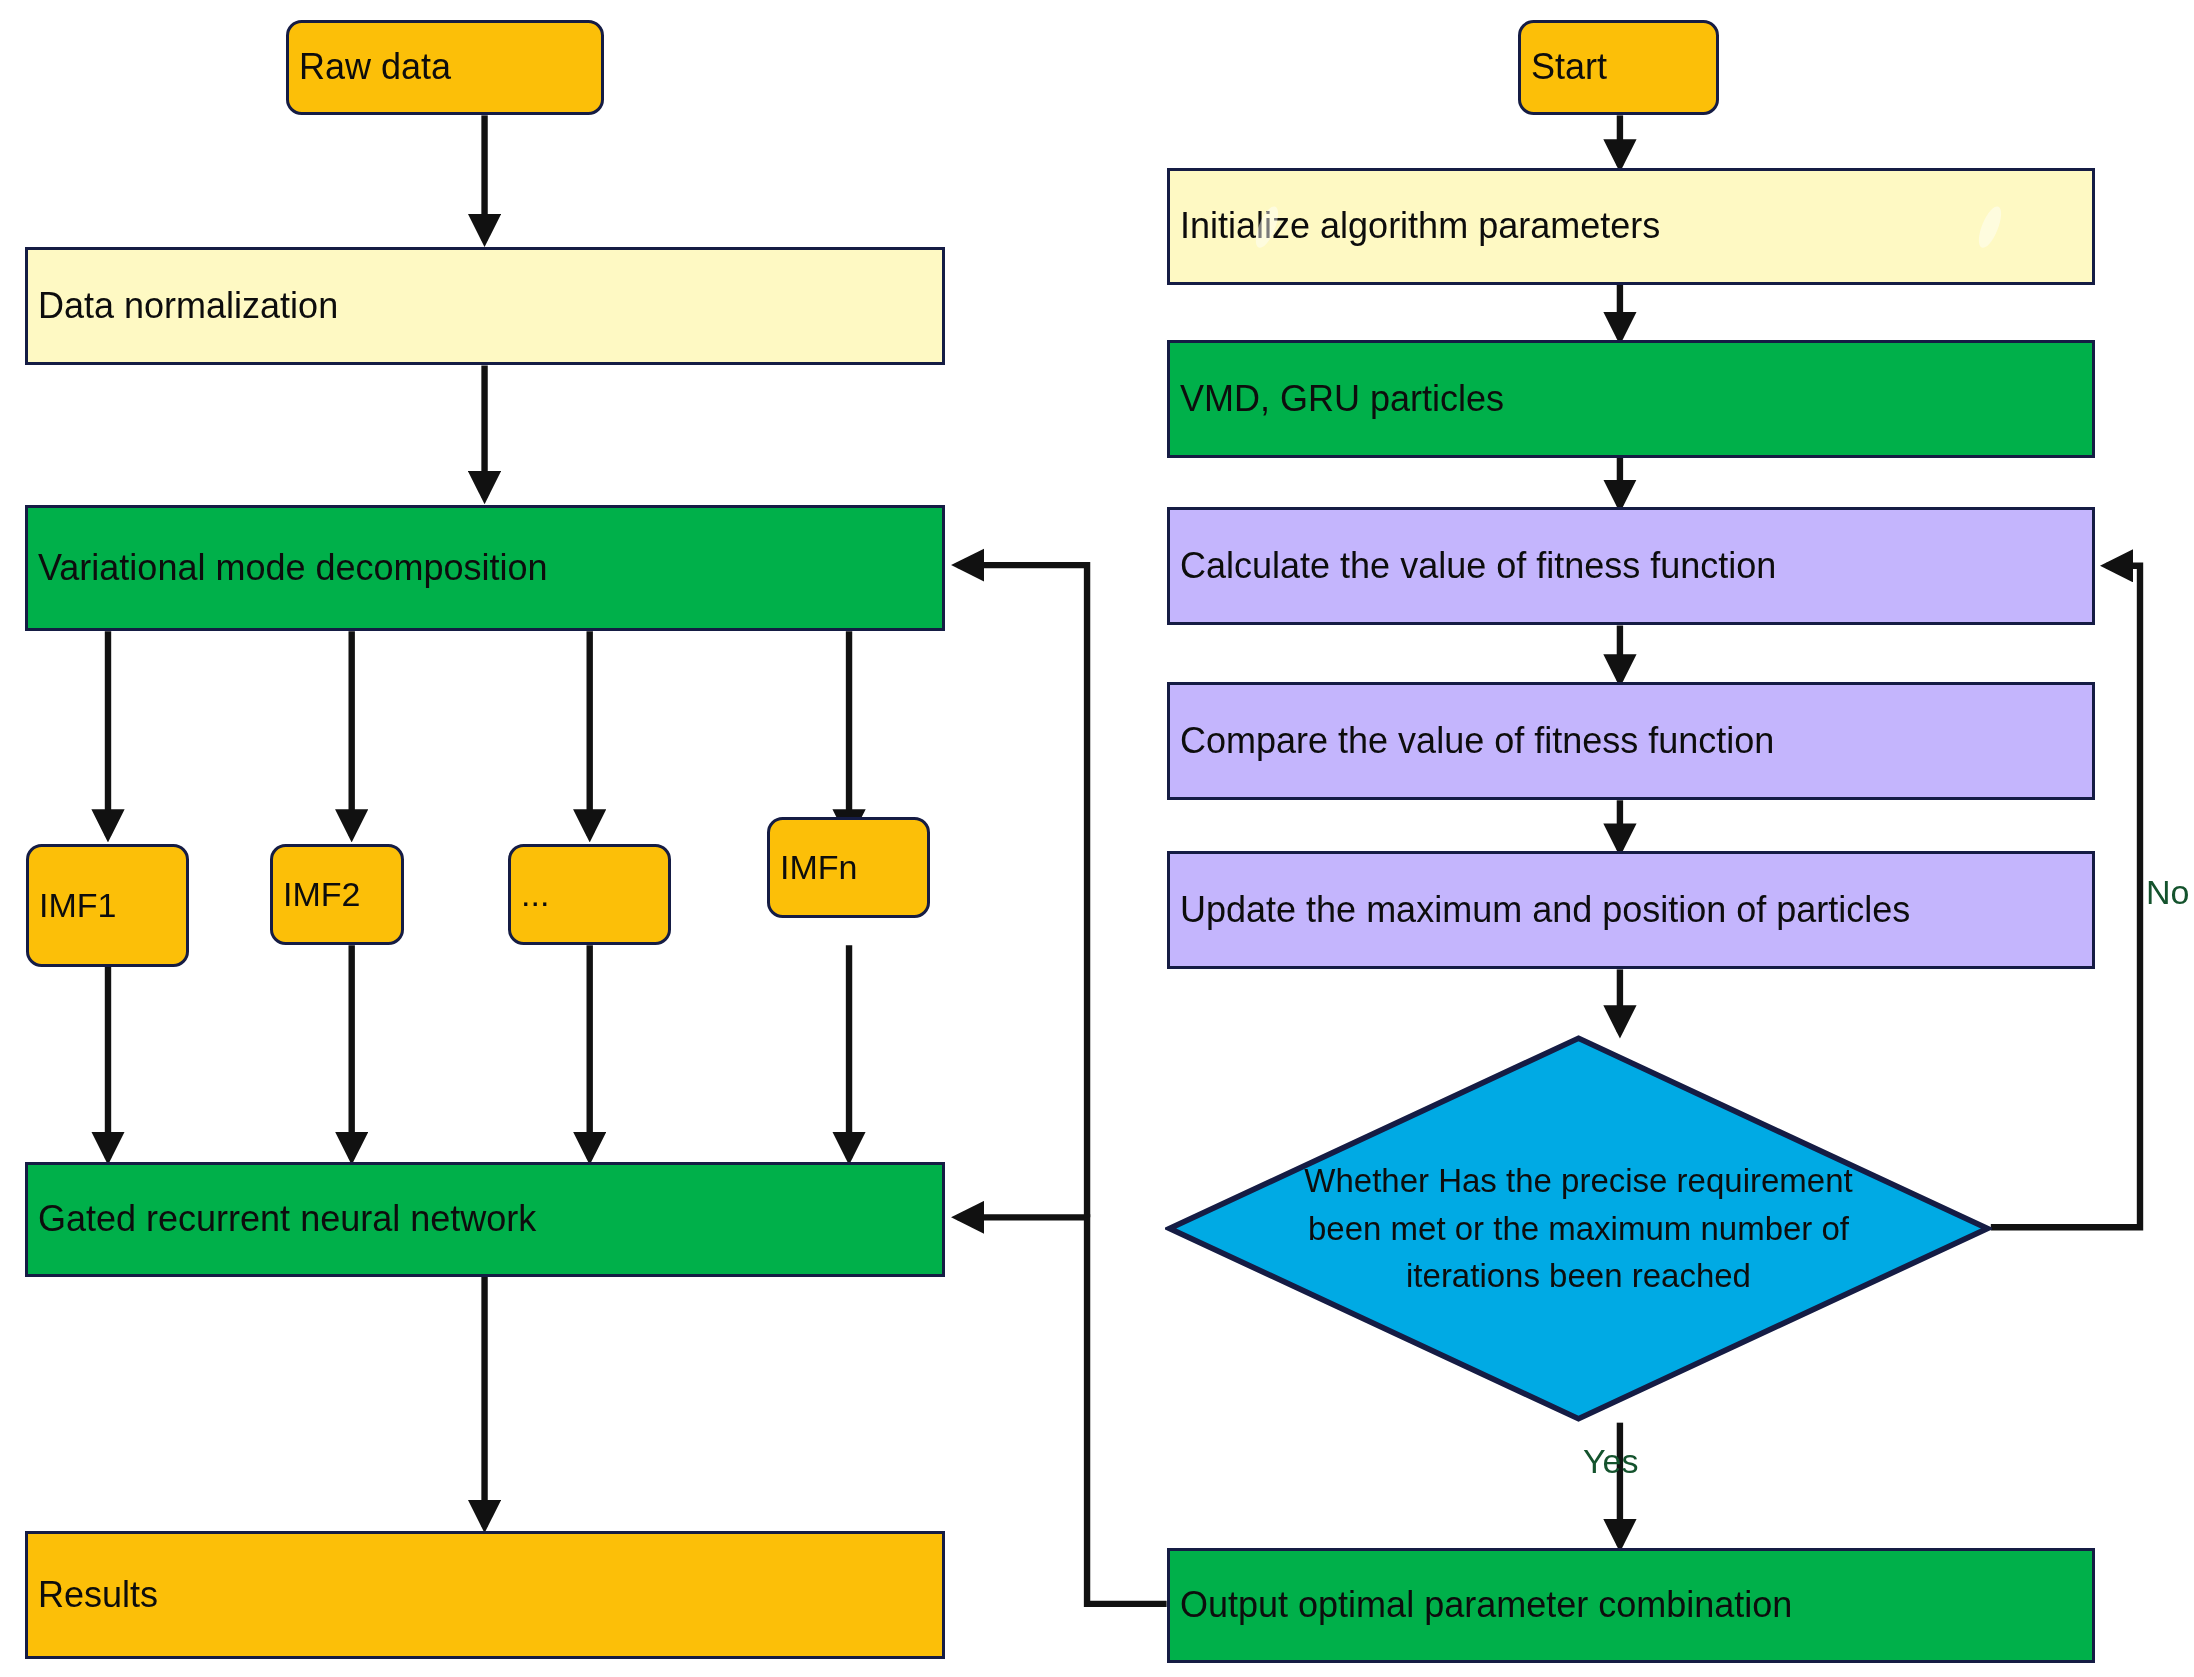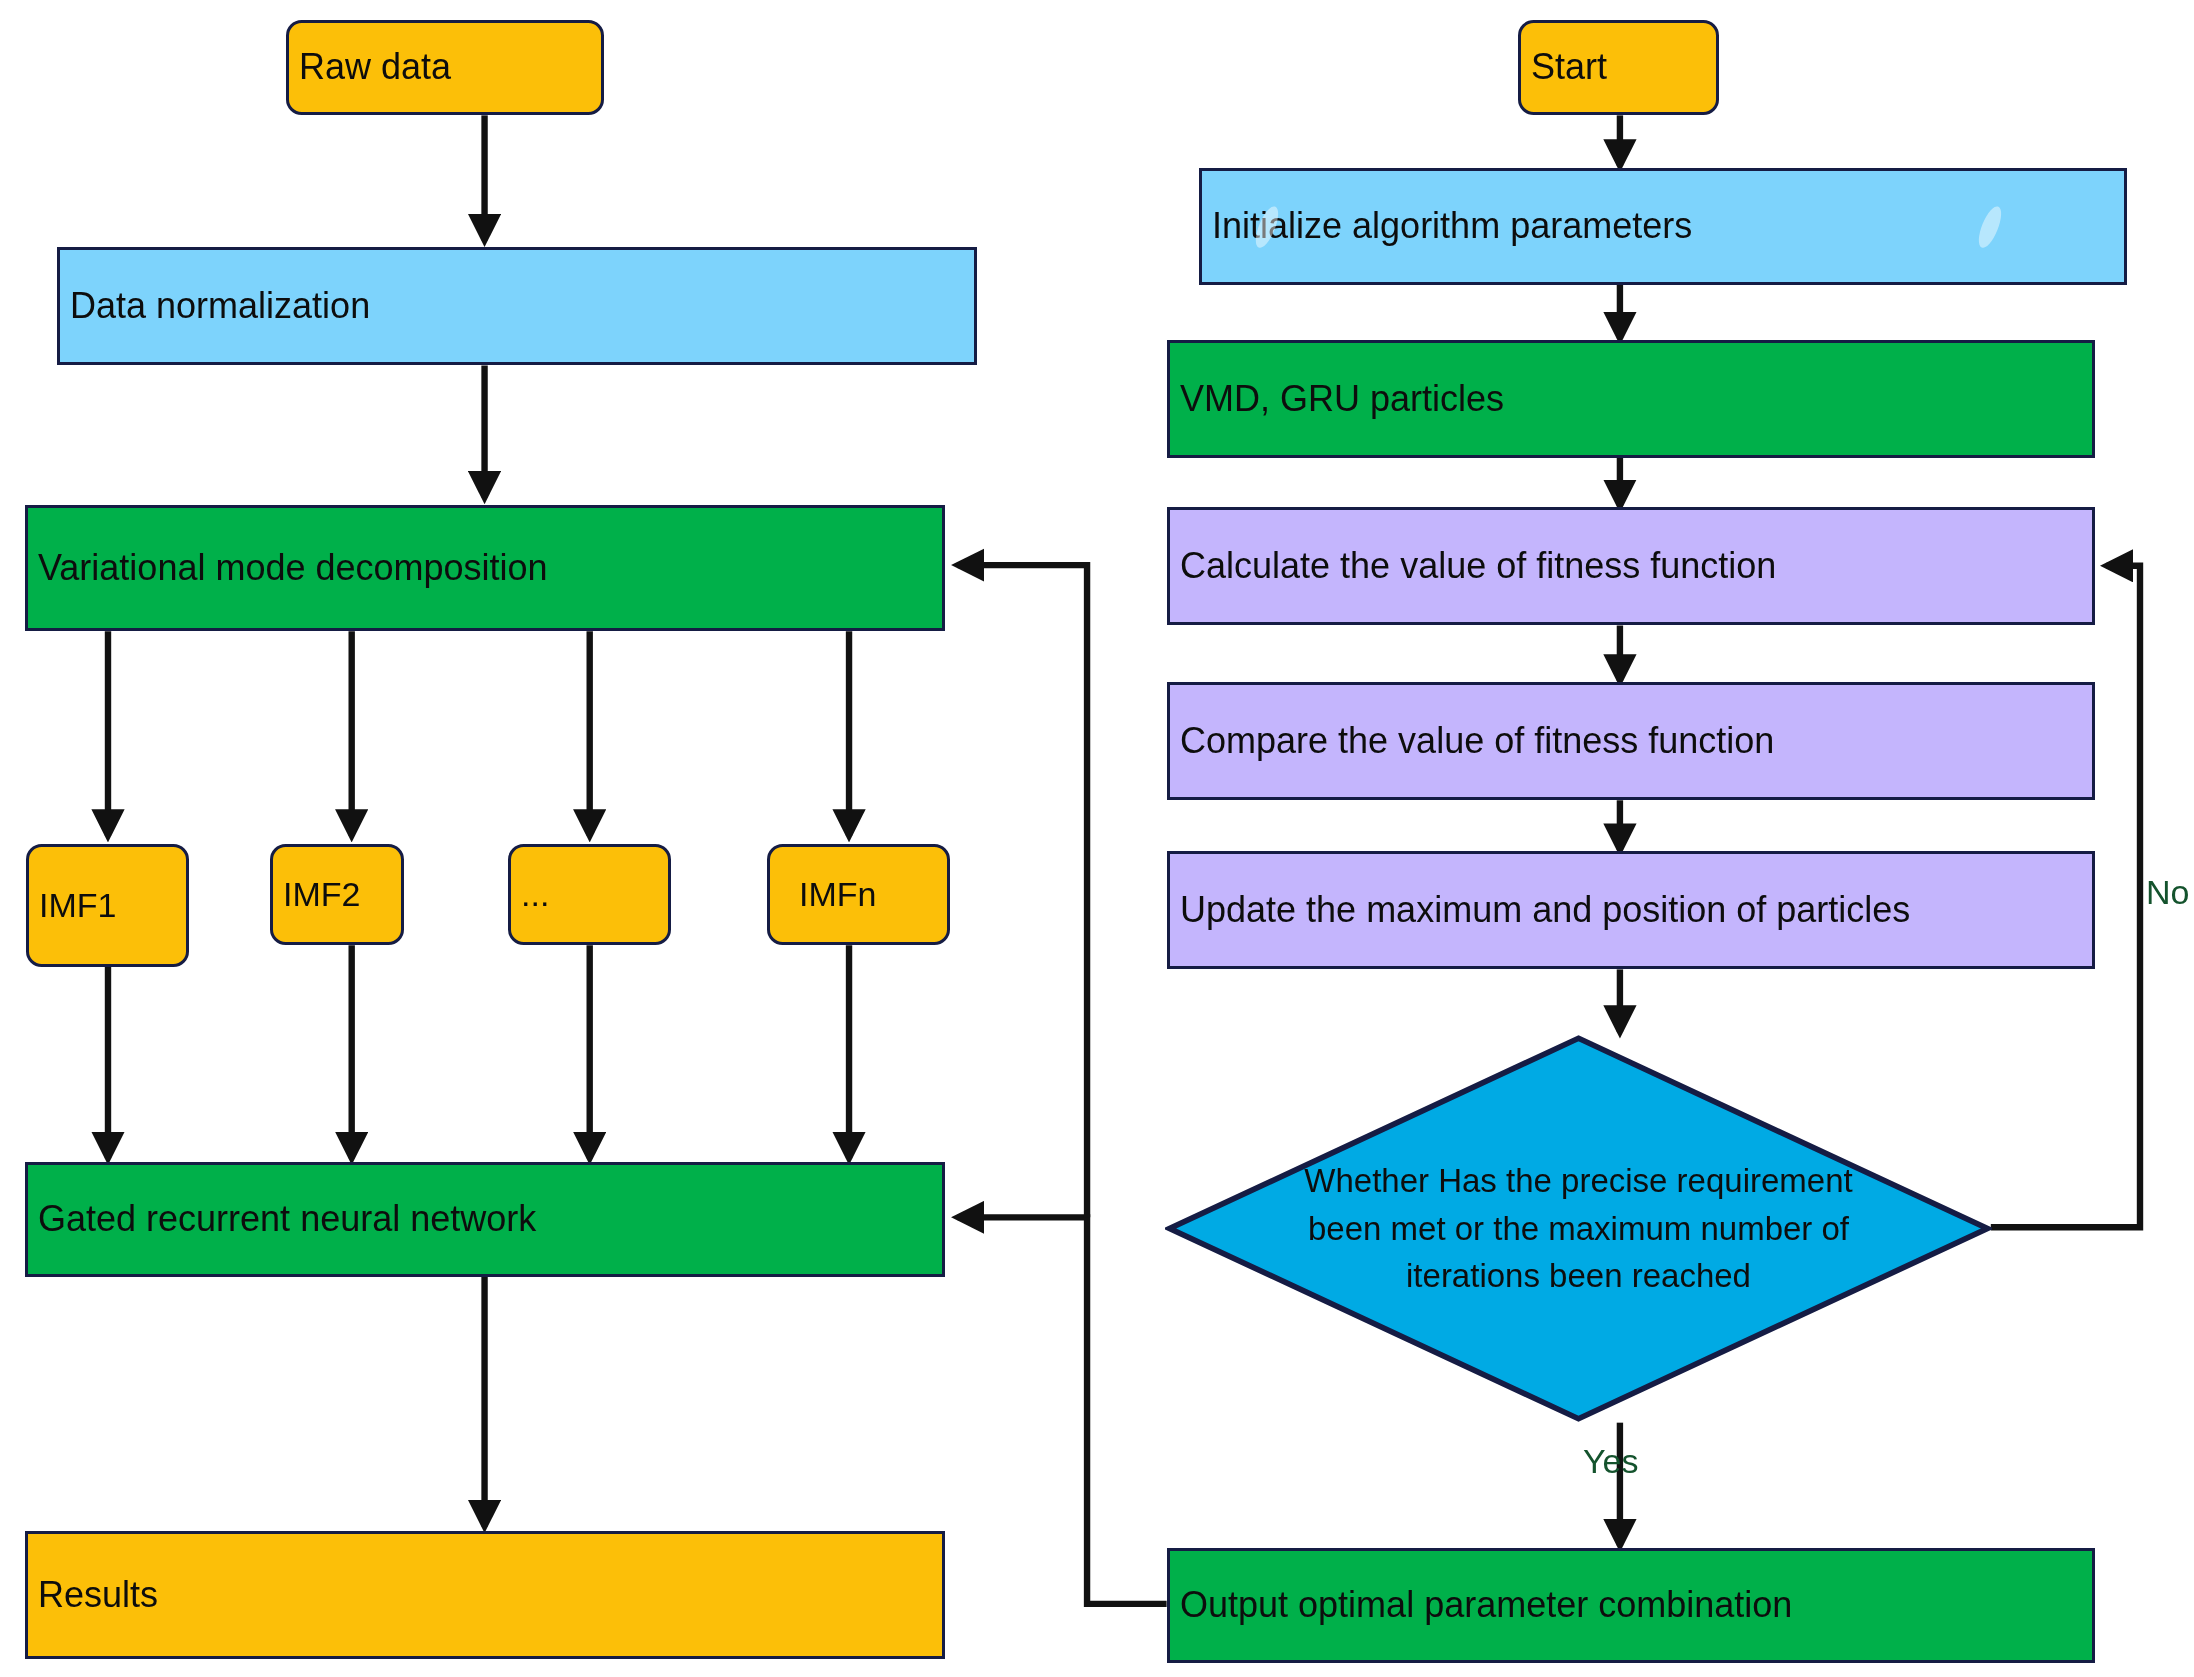--- a/index.html
+++ b/index.html
@@ -33,21 +33,21 @@
     text-align: center;
     color: #0d0d0d;
     border: 3.6px solid #151C44;
     line-height: 1.28;
     z-index: 3;
   }
   .node span { display: block; padding: 0 10px; }
   .rounded { border-radius: 15.6px; }
   .rect { border-radius: 0; }
   .fill-yellow { background: #FCBF08; }
-  .fill-salmon { background: #7dd3fc; margin-left: 32px; }
+  .fill-salmon { background: #fef9c3; }
   .fill-green  { background: #00B04A; }
   .fill-blue   { background: #c4b5fd; }
 
   .diamond-wrap {
     position: absolute;
     z-index: 3;
   }
   .diamond-wrap svg { display: block; }
   .diamond-label {
     position: absolute;
@@ -135,21 +135,21 @@
 
   <div class="node rounded fill-yellow" style="left:26px; top:844px; width:163px; height:123px; font-size:34px;">
     <span>IMF1</span>
   </div>
   <div class="node rounded fill-yellow" style="left:270px; top:844px; width:134px; height:101px; font-size:34px;">
     <span>IMF2</span>
   </div>
   <div class="node rounded fill-yellow" style="left:508px; top:844px; width:163px; height:101px; font-size:34px;">
     <span>...</span>
   </div>
-  <div class="node rounded fill-yellow" style="left:767px; top:844px; width:183px; height:101px; font-size:34px;padding-left:19px;">
+  <div class="node rounded fill-yellow" style="left:767px; top:817px; width:163px; height:101px; font-size:34px;">
     <span>IMFn</span>
   </div>
 
   <div class="node rect fill-green" style="left:25px; top:1162px; width:920px; height:115px; font-size:36px;">
     <span>Gated recurrent neural network</span>
   </div>
 
   <div class="node rect fill-yellow" style="left:25px; top:1531px; width:920px; height:128px; font-size:36px;">
     <span>Results</span>
   </div>

